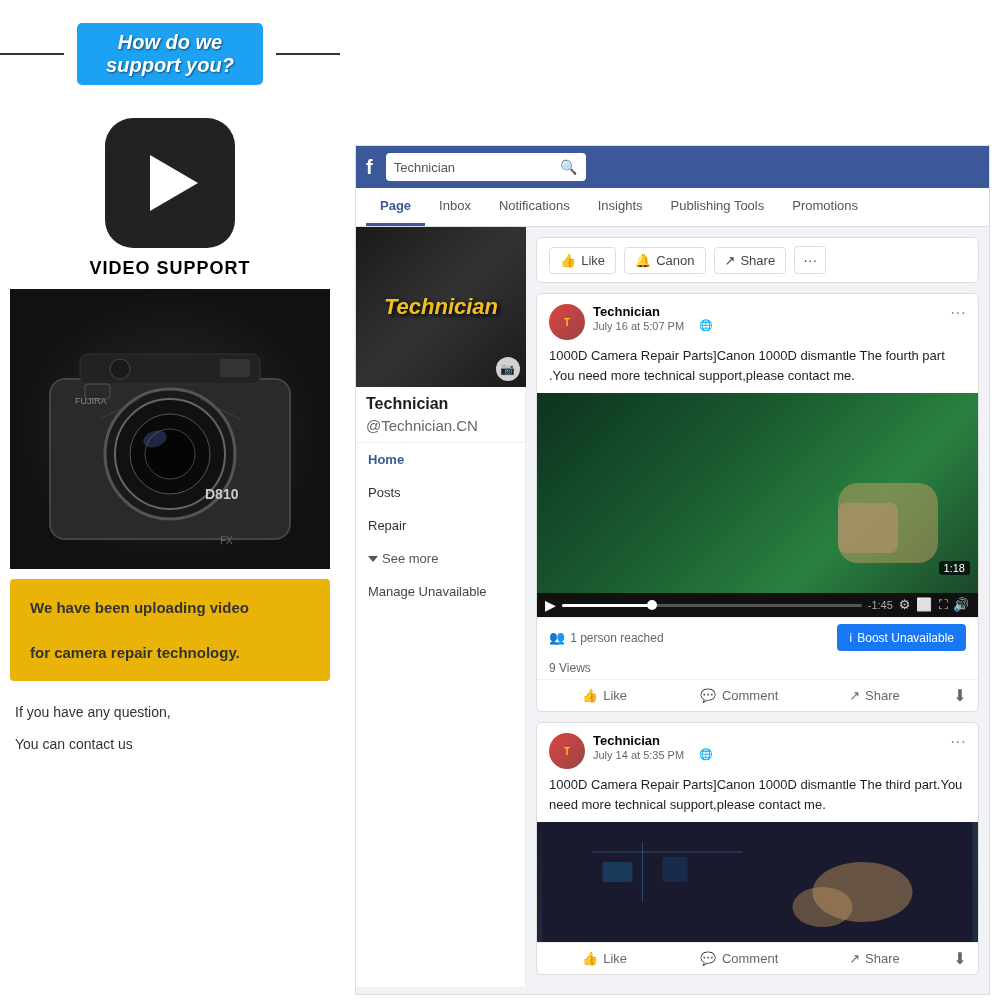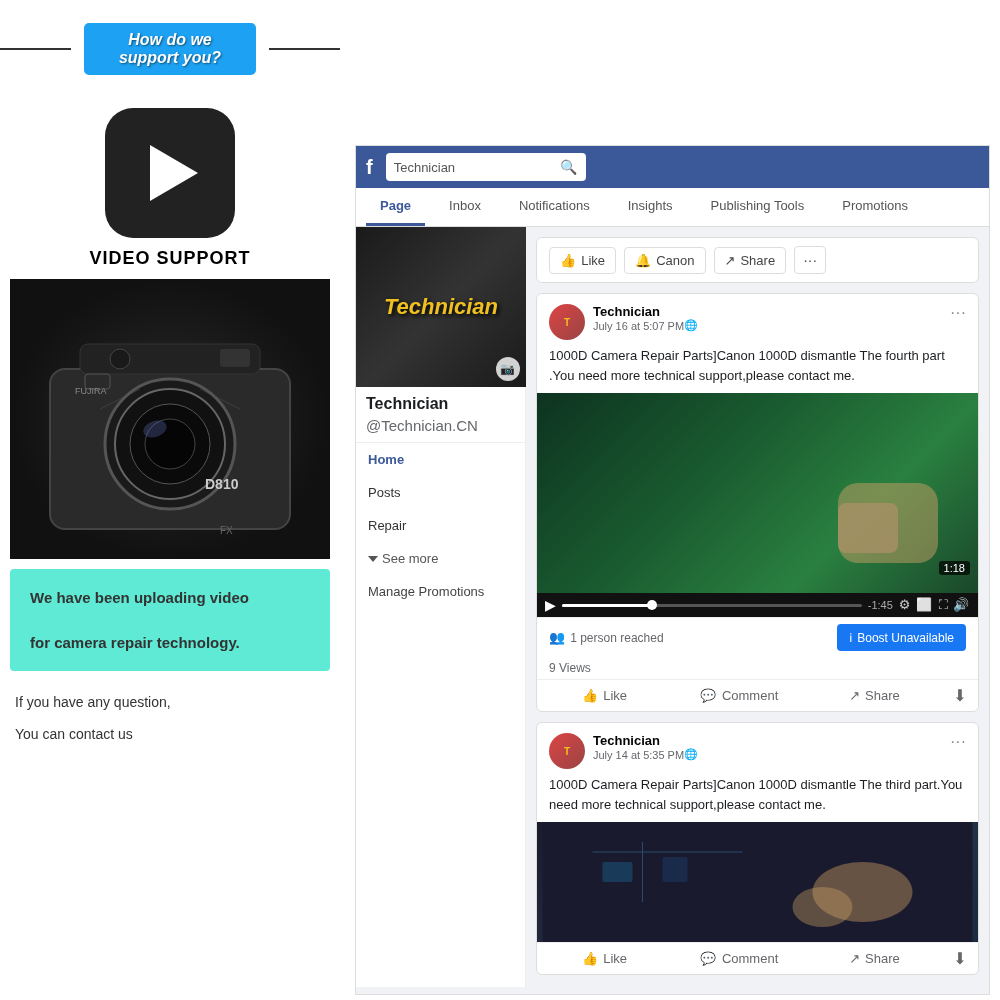--- a/index.html
+++ b/index.html
@@ -5,48 +5,48 @@
     * { margin: 0; padding: 0; box-sizing: border-box; }
     body { width: 1000px; height: 1000px; font-family: Arial, sans-serif; background: #fff; overflow: hidden; position: relative; }
 
     
     .left-panel { position: absolute; left: 0; top: 0; width: 340px; height: 1000px; background: #fff; }
 
     .top-header { text-align: center; padding: 20px 0 10px; }
     .header-line { display: inline-flex; align-items: center; gap: 10px; }
     .line-decoration { width: 100px; height: 2px; background: #333; }
     .header-bubble { background: #1da1f2; border: 3px solid #fff; border-radius: 8px; padding: 8px 18px; }
-    .header-bubble span { color: #fff; font-size: 16px; font-weight: bold; font-style: italic; text-shadow: 1px 1px 2px rgba(0,0,0,0.5); }
+    .header-bubble span { color: #fff; font-size: 20px; font-weight: bold; font-style: italic; text-shadow: 1px 1px 2px rgba(0,0,0,0.5); }
 
     .video-support-section { text-align: center; padding: 20px 0 10px; }
     .video-icon-box { width: 130px; height: 130px; background: #222; border-radius: 28px; display: inline-flex; align-items: center; justify-content: center; margin-bottom: 10px; }
     .play-triangle { width: 0; height: 0; border-top: 28px solid transparent; border-bottom: 28px solid transparent; border-left: 48px solid #fff; margin-left: 8px; }
     .video-support-label { font-size: 18px; font-weight: bold; color: #000000; letter-spacing: 1px; }
 
     .camera-image { width: 320px; height: 280px; background: #111; margin: 0 auto; position: relative; overflow: hidden; display: block; }
     .camera-img-inner { width: 100%; height: 100%; background: radial-gradient(ellipse at center, #2a2a2a 0%, #111 70%); display: flex; align-items: center; justify-content: center; }
 
-    .blue-text-box { background: #5eead4; margin: 10px 10px 0; padding: 15px 20px; border-radius: 4px; }
+    .blue-text-box { background: #eab308; margin: 10px 10px 0; padding: 15px 20px; border-radius: 4px; }
     .blue-text-box p { font-size: 15px; color: #333; font-weight: bold; line-height: 1.8; }
 
     .contact-text { padding: 20px 15px 0; }
     .contact-text p { font-size: 14px; color: #333; margin-bottom: 10px; line-height: 1.6; }
 
     
     .right-panel { position: absolute; left: 355px; top: 145px; width: 635px; height: 850px; border: 1px solid #ddd; background: #f0f2f5; overflow: hidden; }
 
     
     .fb-topbar { background: #3b5998; height: 42px; display: flex; align-items: center; padding: 0 10px; gap: 8px; }
     .fb-logo { color: #fff; font-size: 20px; font-weight: bold; margin-right: 5px; }
     .fb-search-box { background: #fff; border-radius: 4px; height: 28px; flex: 1; max-width: 200px; display: flex; align-items: center; padding: 0 8px; }
     .fb-search-input { border: none; outline: none; font-size: 13px; width: 100%; color: #555; background: transparent; }
     .fb-search-icon { color: #888; font-size: 14px; }
 
     
-    .fb-page-nav { background: #fff; border-bottom: 1px solid #ddd; padding: 0 10px; display: flex; gap: 10px; }
+    .fb-page-nav { background: #fff; border-bottom: 1px solid #ddd; padding: 0 10px; display: flex; gap: 0; }
     .fb-nav-tab { padding: 10px 14px; font-size: 13px; color: #555; cursor: pointer; border-bottom: 3px solid transparent; font-weight: 500; }
     .fb-nav-tab.active { color: #3b5998; border-bottom: 3px solid #3b5998; font-weight: bold; }
 
     
     .fb-content { display: flex; height: calc(100% - 88px); }
 
     
     .fb-sidebar { width: 170px; background: #fff; border-right: 1px solid #eee; flex-shrink: 0; }
     .fb-cover { width: 170px; height: 160px; background: #111; display: flex; align-items: flex-end; justify-content: center; overflow: hidden; position: relative; }
     .fb-cover-inner { width: 100%; height: 100%; background: linear-gradient(135deg, #1a1a1a 0%, #333 50%, #1a1a1a 100%); display: flex; align-items: center; justify-content: center; }
@@ -69,21 +69,21 @@
     .fb-action-btn { display: flex; align-items: center; gap: 5px; padding: 5px 10px; border: 1px solid #ddd; border-radius: 4px; background: #fff; cursor: pointer; font-size: 13px; color: #444; }
     .fb-dots-btn { padding: 5px 8px; border: 1px solid #ddd; border-radius: 4px; background: #fff; cursor: pointer; color: #444; font-size: 14px; }
 
     
     .fb-post { background: #fff; border: 1px solid #ddd; border-radius: 6px; margin-bottom: 10px; overflow: hidden; }
     .fb-post-header { display: flex; align-items: flex-start; padding: 10px 12px 6px; justify-content: space-between; }
     .fb-post-avatar { width: 36px; height: 36px; border-radius: 50%; background: #888; margin-right: 8px; flex-shrink: 0; overflow: hidden; display: flex; align-items: center; justify-content: center; }
     .fb-post-avatar-inner { width: 100%; height: 100%; background: linear-gradient(135deg, #d44 0%, #944 100%); display: flex; align-items: center; justify-content: center; color: #f0c020; font-size: 10px; font-weight: bold; }
     .fb-post-info { flex: 1; }
     .fb-post-name { font-size: 13px; font-weight: bold; color: #050505; }
-    .fb-post-meta { font-size: 11px; color: #65676b; display: flex; align-items: center; gap: 0; }
+    .fb-post-meta { font-size: 11px; color: #65676b; display: flex; align-items: center; gap: 15px; }
     .fb-post-dots { color: #888; font-size: 16px; cursor: pointer; }
     .fb-post-text { padding: 0 12px 8px; font-size: 13px; color: #1c1e21; line-height: 1.5; }
     .fb-video-thumb { width: 100%; height: 200px; background: #1a472a; position: relative; display: flex; align-items: center; justify-content: center; overflow: hidden; }
     .fb-video-inner { width: 100%; height: 100%; background: linear-gradient(135deg, #0d3320 0%, #1a5c30 40%, #2a8040 70%, #1a472a 100%); position: relative; }
     .fb-video-hands { position: absolute; bottom: 30px; right: 40px; width: 100px; height: 80px; background: rgba(200,160,100,0.5); border-radius: 20px; }
     .fb-video-object { position: absolute; bottom: 40px; right: 80px; width: 60px; height: 50px; background: rgba(150,130,110,0.7); border-radius: 8px; }
     .fb-video-timestamp { position: absolute; bottom: 18px; right: 8px; background: rgba(0,0,0,0.7); color: #fff; font-size: 11px; padding: 1px 5px; border-radius: 3px; }
     .fb-video-controls { background: #111; padding: 4px 8px; display: flex; align-items: center; gap: 6px; }
     .fb-play-btn { color: #fff; font-size: 14px; cursor: pointer; }
     .fb-progress-bar { flex: 1; height: 3px; background: #555; border-radius: 2px; position: relative; cursor: pointer; }
@@ -215,21 +215,21 @@
       <div class="fb-page-handle">@Technician.CN</div>
 
       <div class="fb-sidebar-menu">
         <div class="fb-sidebar-item active">Home</div>
         <div class="fb-sidebar-item">Posts</div>
         <div class="fb-sidebar-item">Repair</div>
         <div class="fb-sidebar-item see-more">
           <div class="triangle-down"></div>
           <span>See more</span>
         </div>
-        <div class="fb-sidebar-item manage">Manage Promotions</div>
+        <div class="fb-sidebar-item manage">Manage Unavailable</div>
       </div>
     </div>
 
     <div class="fb-main">
 
       <div class="fb-action-bar">
         <div class="fb-action-btn">
           <span>👍</span>
           <span>Like</span>
         </div>

